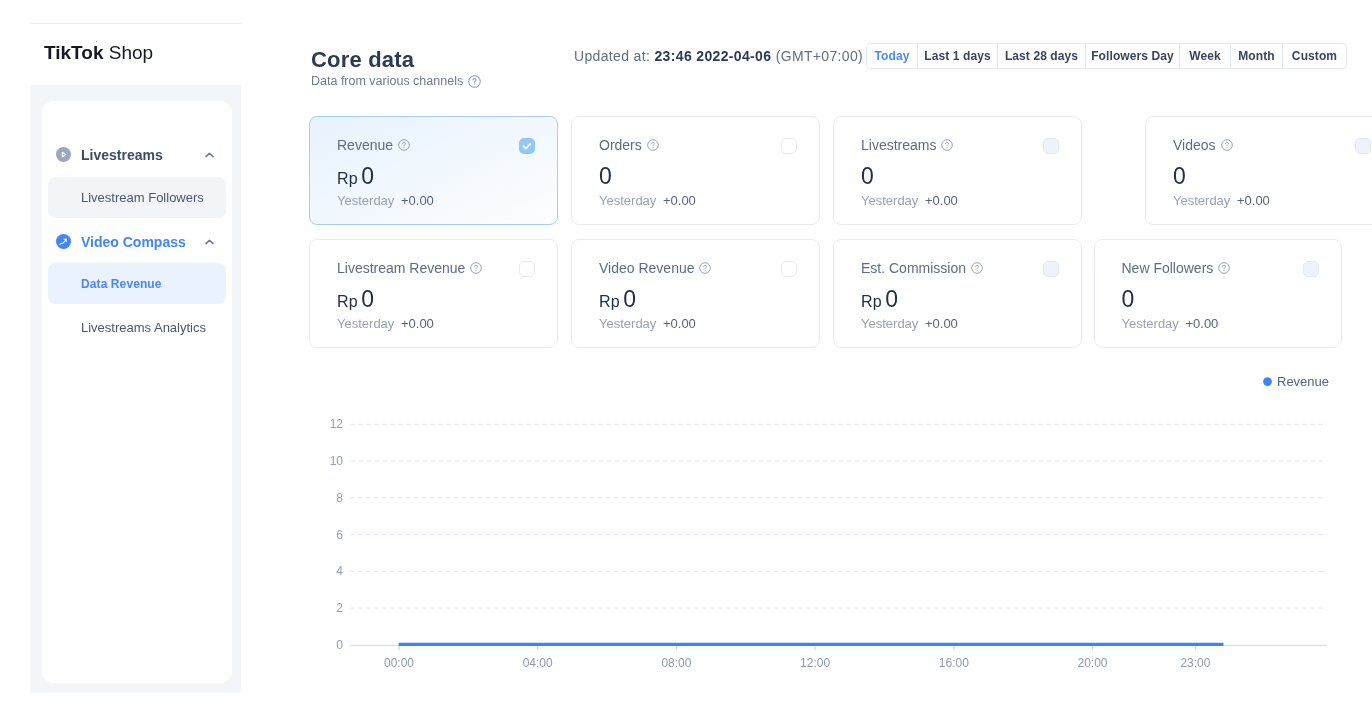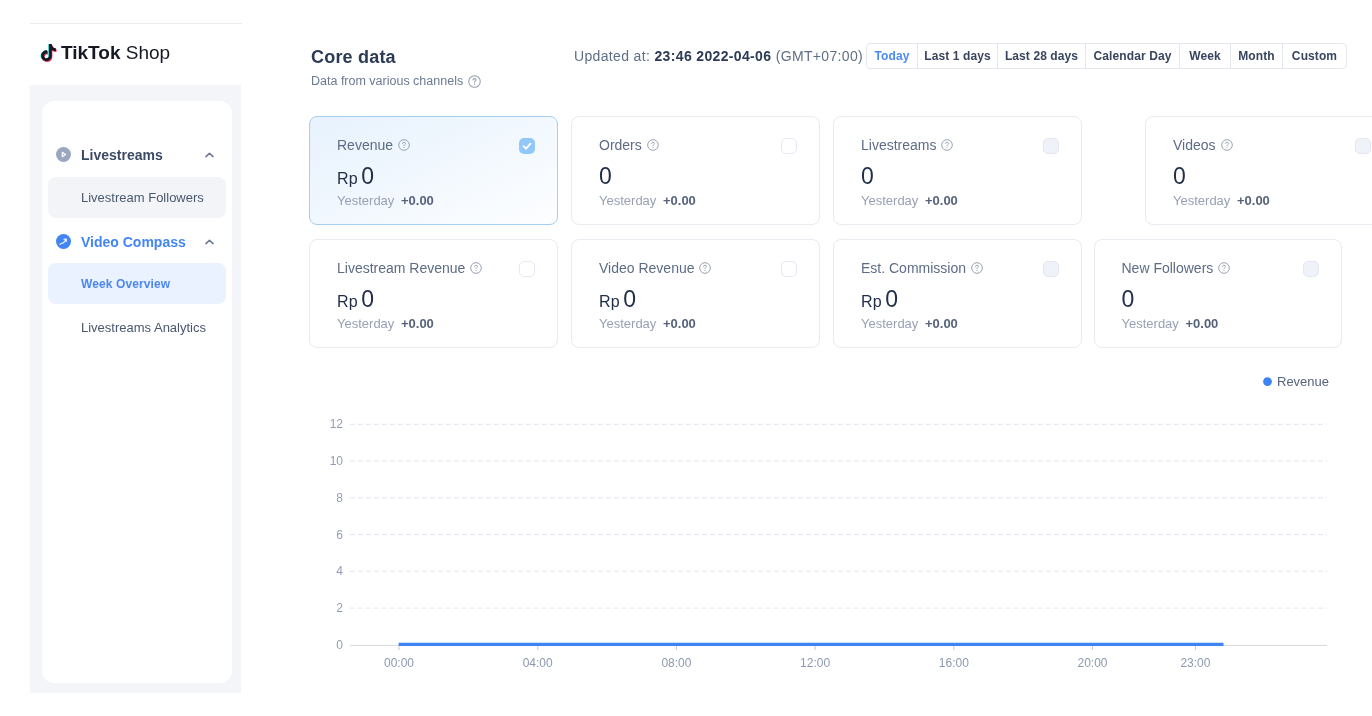--- a/index.html
+++ b/index.html
@@ -1,56 +1,56 @@
 <!DOCTYPE html>
 <html><head>
 <meta charset="utf-8">
 <style>
 * { margin:0; padding:0; box-sizing:border-box; }
 html,body { width:1372px; height:716px; background:#fff; font-family:"Liberation Sans", sans-serif; overflow:hidden; }
 .abs { position:absolute; }
 
 
 #topline { left:30px; top:23px; width:212px; height:1px; background:#e9ebef; }
-#logo { left:40px; top:42px; height:22px; display:flex; align-items:center; }
+#logo { left:40px; top:42px; height:22px; display:flex; align-items:center;flex-direction:column; }
 #logo .word { font-size:19px; color:#161823; letter-spacing:0px; margin-left:4px; }
 #logo .word b { font-weight:700; }
 #sidebar { left:30px; top:85px; width:211px; height:608px; background:#f4f5f8; }
 #sidecard { left:42px; top:101px; width:190px; height:582px; background:#fff; border-radius:12px; }
 .mi { position:absolute; left:6px; width:178px; height:41px; border-radius:8px; display:flex; align-items:center; font-size:14px; color:#3d4a63; }
 .mi .txt { margin-left:10px; font-weight:700; }
 .mi.sub { font-size:13px; font-weight:400; color:#4a586f; }
 .mi.sub .stxt { margin-left:33px; }
 .mi .caret { position:absolute; right:12px; top:50%; margin-top:-3px; }
 #mi1 { top:33px; }
 #mi2 { top:76px; background:#f3f4f7; }
 #mi3 { top:120px; color:#4285f4; }
 #mi4 { top:162px; background:#e9f2fe; color:#4c88f0; }
 #mi5 { top:206px; }
 .micon { width:15px; height:15px; margin-left:8px; flex:0 0 auto; }
 
 
-#coredata { left:311px; top:47px; font-size:18px; font-weight:700; color:#2b3a55; letter-spacing:0.2px; }
+#coredata { left:311px; top:47px; font-size:22px; font-weight:700; color:#2b3a55; letter-spacing:0.2px; }
 #coresub .q { margin-left:5px; } #coresub { left:311px; top:74px; font-size:12.5px; color:#6b7a92; display:flex; align-items:center; }
 #updated { left:574px; top:48px; font-size:14px; color:#5f6e86; letter-spacing:0.35px; }
 #updated b { color:#2b3a55; font-size:14px; }
 #tabs { left:866px; top:43px; height:26px; display:flex; border:1px solid #e4e7ee; border-radius:4px; background:#fff; }
 .tab { display:flex; align-items:center; justify-content:center; font-size:12px; font-weight:700; color:#39455e; border-right:1px solid #e4e7ee; letter-spacing:0.1px; white-space:nowrap; }
 .tab:last-child { border-right:none; }
 .tab.active { color:#4b8bf5; }
 
 
 .card { position:absolute; width:248.5px; height:109px; background:#fff; border:1px solid #e9ebf1; border-radius:8px; }
 .card.sel { border-color:#a6cef5; background:linear-gradient(155deg, #e7f2fd 0%, #f2f8fe 52%, #fdfeff 100%); }
 .card .title { position:absolute; left:27px; top:137px; font-size:14px; color:#5d6c85; display:flex; align-items:center; }
 .card .q { margin-left:5px; }
 .card .val { position:absolute; left:27px; color:#222f49; font-weight:400; font-size:16px; letter-spacing:0.2px; line-height:23px; }
 .card .val .big { font-size:23px; letter-spacing:0; }
 .card .yest { position:absolute; left:27px; top:193px; font-size:13px; color:#98a1b3; }
-.card .yest b { color:#57637b; font-weight:700; margin-left:3px; }
+.card .yest b { color:#57637b; font-weight:400; margin-left:3px; }
 .cb { position:absolute; right:22px; top:21px; width:16px; height:16px; border-radius:5px; }
 .cb.on { background:#92c8f8; }
 .cb.off { background:#fff; border:1px solid #e4e9f4; }
 .cb.dis { background:#f0f2f9; border:1px solid #e3e7f2; }
 .card .title, .card .val, .card .yest { top:auto; }
 </style>
 </head>
 <body>
 <div class="abs" id="topline"></div>
 <div class="abs" id="logo">
@@ -81,41 +81,41 @@
         <circle cx="8" cy="8" r="8" fill="#4285f4"></circle>
         <path d="M4.2 11 C5.9 9.1 6.9 10.6 8.6 8.6 L10.4 6.6" fill="none" stroke="#fff" stroke-width="1.25" stroke-linecap="round"></path>
         <path d="M8.5 5.6 L11 5.4 L10.8 7.9" fill="none" stroke="#fff" stroke-width="1.25" stroke-linecap="round" stroke-linejoin="round"></path>
       </svg>
     <span class="txt">Video Compass</span>
     <svg class="caret" width="9" height="6" viewBox="0 0 9 6">
         <path d="M1 4.6 L4.5 1.3 L8 4.6" fill="none" stroke="#6b7590" stroke-width="1.5" stroke-linecap="round" stroke-linejoin="round"></path>
       </svg>
   </div>
   <div class="mi sub" id="mi4">
-      <span class="stxt" style="font-weight:700;font-size:12px;letter-spacing:0.1px;">Week Overview</span>
+      <span class="stxt" style="font-weight:700;font-size:12px;letter-spacing:0.1px;">Data Revenue</span>
     </div>
   <div class="mi sub" id="mi5">
       <span class="stxt">Livestreams Analytics</span>
     </div>
 </div>
 
 <div class="abs" id="coredata">Core data</div>
 <div class="abs" id="coresub">Data from various channels
   <svg class="q" width="13" height="13" viewBox="0 0 14 14">
       <circle cx="7" cy="7" r="6.2" fill="none" stroke="#939dae" stroke-width="1.1"></circle>
       <path d="M5.3 5.4 C5.3 4.4 6 3.9 7 3.9 C8 3.9 8.7 4.5 8.7 5.4 C8.7 6.6 7 6.6 7 7.8" fill="none" stroke="#939dae" stroke-width="1.1" stroke-linecap="round"></path>
       <circle cx="7" cy="9.9" r="0.7" fill="#939dae"></circle>
     </svg>
 </div>
 <div class="abs" id="updated">Updated at: <b>23:46 2022-04-06</b> (GMT+07:00)</div>
 <div class="abs" id="tabs">
   <div class="tab active" style="width:51px">Today</div>
   <div class="tab" style="width:80px">Last 1 days</div>
   <div class="tab" style="width:88px">Last 28 days</div>
-  <div class="tab" style="width:94px">Calendar Day</div>
+  <div class="tab" style="width:94px">Followers Day</div>
   <div class="tab" style="width:51px">Week</div>
   <div class="tab" style="width:52px">Month</div>
   <div class="tab" style="width:63px">Custom</div>
 </div>
 
 <div id="cards">
     <div class="card sel" style="left:309px;top:116px;">
     <div class="title" style="top:20px;">Revenue
       <svg class="q" width="12" height="12" viewBox="0 0 14 14">
           <circle cx="7" cy="7" r="6.2" fill="none" stroke="#939dae" stroke-width="1.1"></circle>

